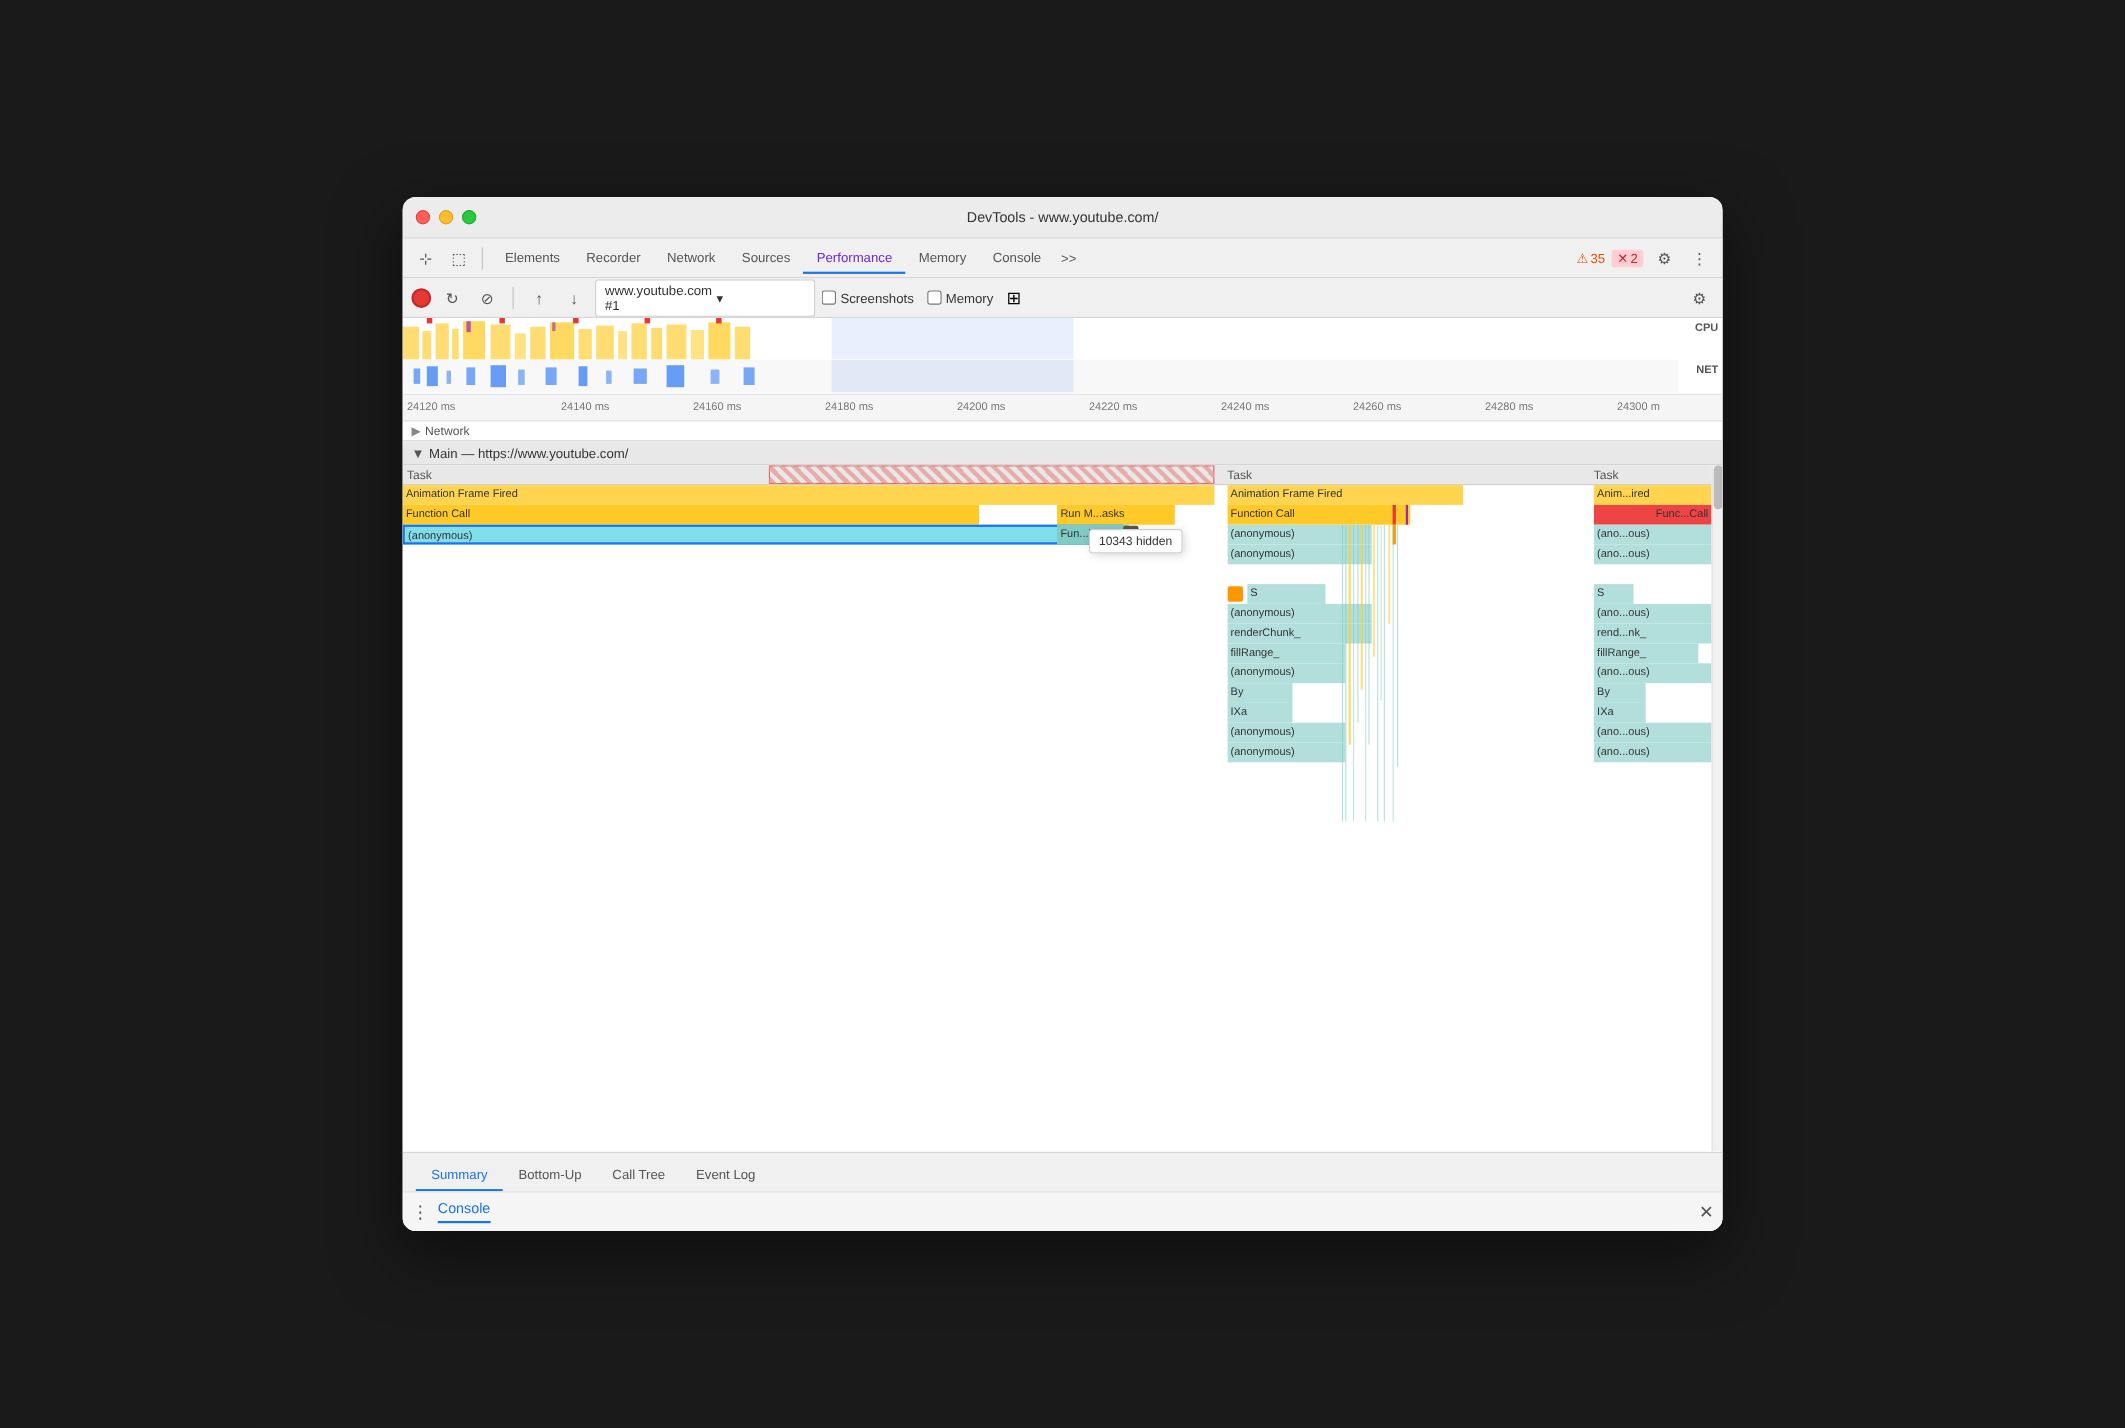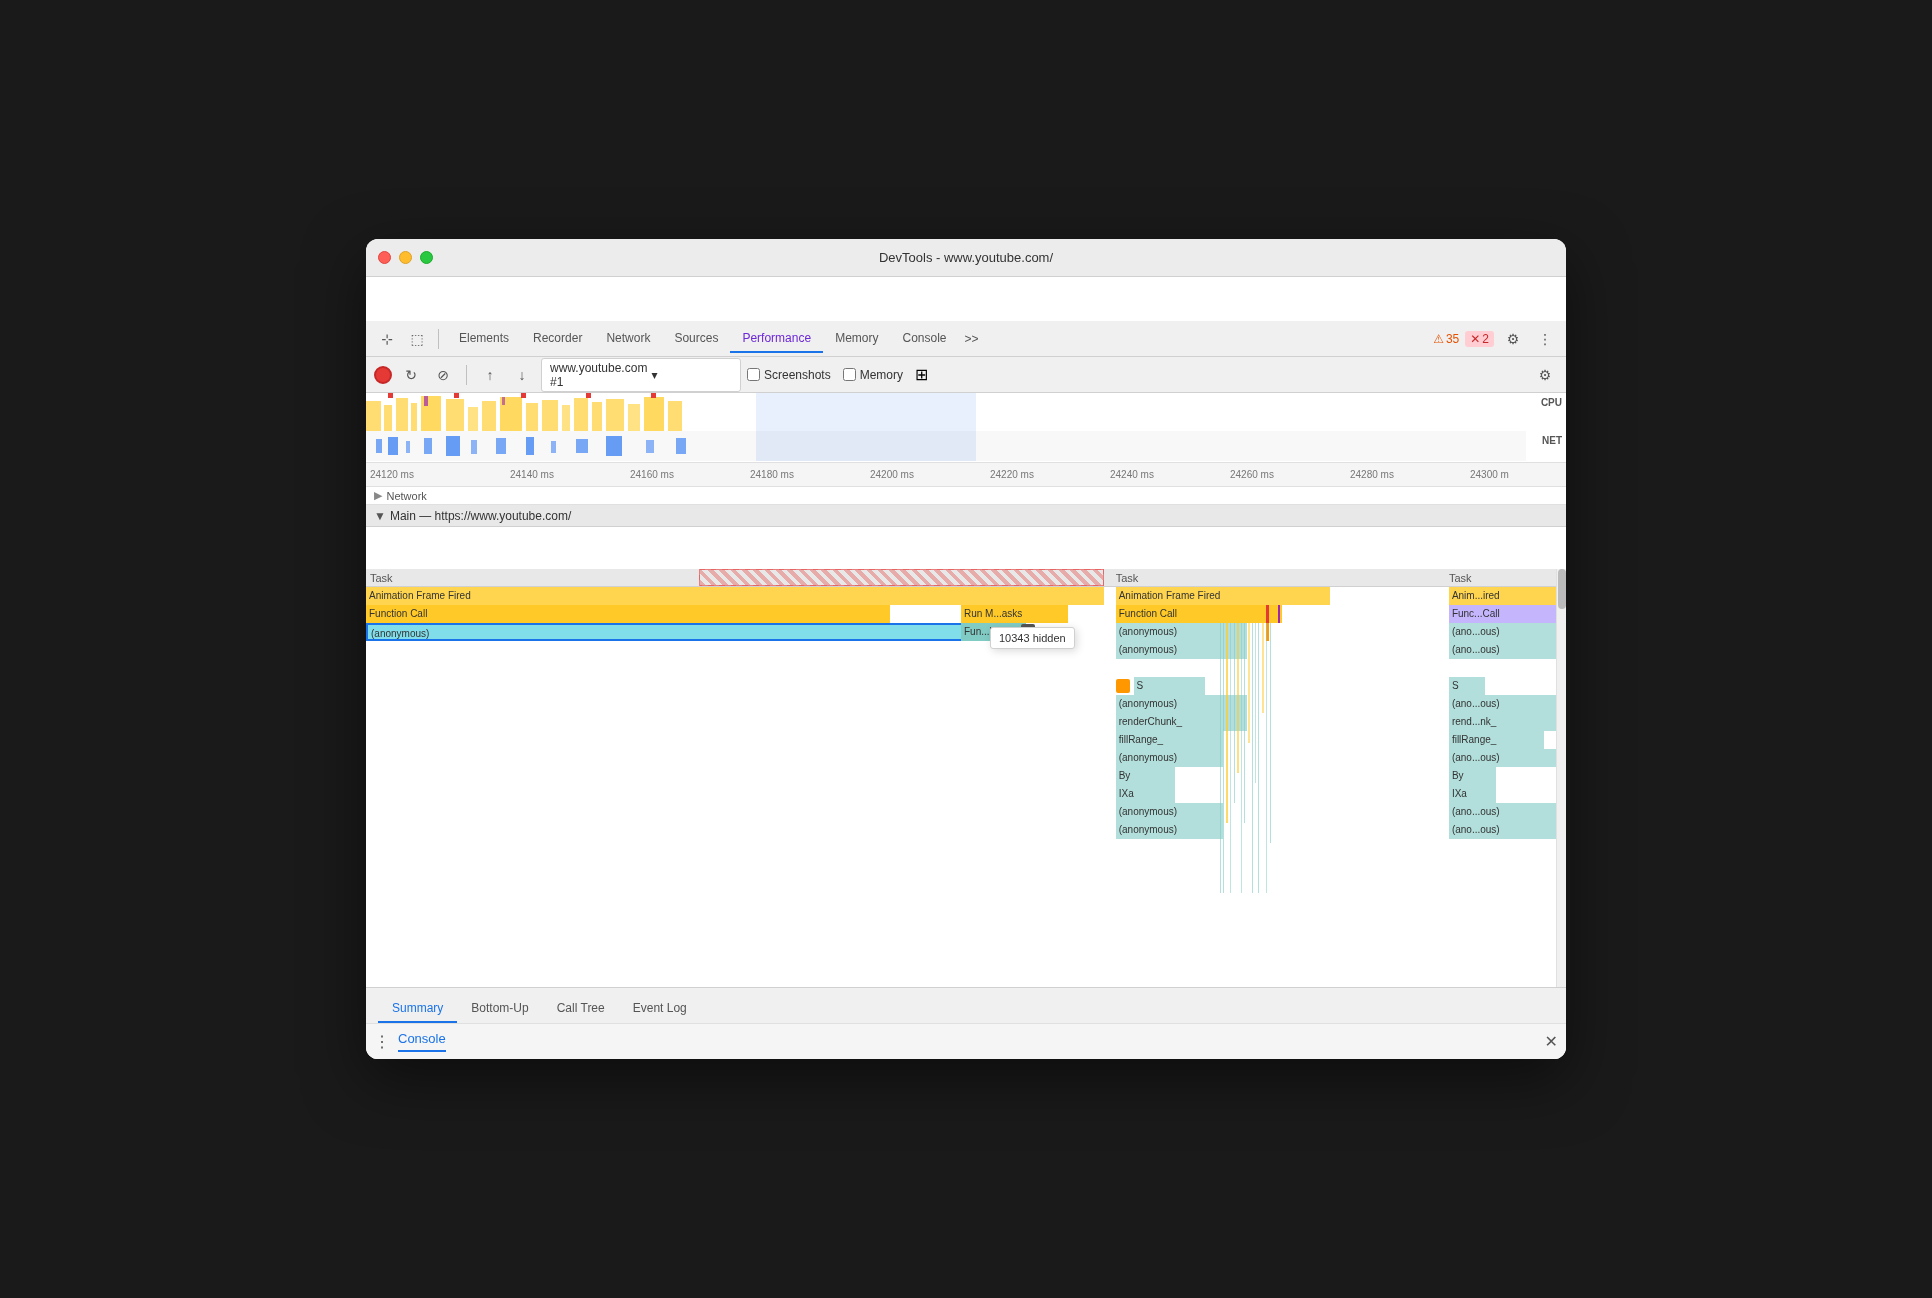--- a/index.html
+++ b/index.html
@@ -6,28 +6,27 @@
     body {
       background: #1a1a1a;
       display: flex;
       justify-content: center;
       align-items: center;
       min-height: 100vh;
       font-family: -apple-system, BlinkMacSystemFont, 'Segoe UI', sans-serif;
     }
     .window {
       width: 1200px;
-      height: 820px;
+      height: 940px;
       background: #ffffff;
       border-radius: 12px;
       overflow: hidden;
       box-shadow: 0 20px 60px rgba(0,0,0,0.5);
       display: flex;
       flex-direction: column;
-      gap: 44px;
     }
     
     .titlebar {
       height: 38px;
       background: #ececec;
       display: flex;
       align-items: center;
       padding: 0 12px;
       border-bottom: 1px solid #d0d0d0;
       flex-shrink: 0;
@@ -289,21 +288,20 @@
       padding: 0 8px;
       font-size: 12px;
       color: #333;
       flex-shrink: 0;
     }
     .main-header-arrow { margin-right: 4px; color: #555; }
     .flame-chart {
       flex: 1;
       position: relative;
       overflow: hidden;
-      margin-top: 42px;
     }
     .flame-block {
       position: absolute;
       height: 18px;
       line-height: 18px;
       font-size: 10px;
       overflow: hidden;
       white-space: nowrap;
       text-overflow: ellipsis;
       padding: 0 3px;
@@ -558,21 +556,21 @@
         <div style="position: absolute; top: 18px; left: 0; right: 10px; height: 18px;">
           <div class="flame-block" style="background: #ffd54f; left: 0; width: 62%; color: #333;">Animation Frame Fired</div>
           <div class="flame-block" style="background: #ffd54f; left: 63%; width: 18%; color: #333;">Animation Frame Fired</div>
           <div class="flame-block" style="background: #ffd54f; left: 91%; width: 9%; color: #333;">Anim...ired</div>
         </div>
 
         <div style="position: absolute; top: 36px; left: 0; right: 10px; height: 18px;">
           <div class="flame-block" style="background: #ffca28; left: 0; width: 44%; color: #333;">Function Call</div>
           <div class="flame-block" style="background: #ffca28; left: 50%; width: 9%; color: #333;">Run M...asks</div>
           <div class="flame-block" style="background: #ffca28; left: 63%; width: 14%; color: #333;">Function Call</div>
-          <div class="flame-block" style="background: #c4b5fd; left: 91%; width: 9%; color: #333;">Func...Call</div>
+          <div class="flame-block" style="background: #ef4444; left: 91%; width: 9%; color: #333; text-align: right;">Func...Call</div>
         </div>
 
         <div style="position: absolute; top: 54px; left: 0; right: 10px; height: 18px;">
           <div class="flame-block" style="background: #80deea; left: 0; width: 55%; color: #333; border: 2px solid #1a73e8;">(anonymous)</div>
           <div class="flame-block" style="background: #80cbc4; left: 50%; width: 5.5%; color: #333;">Fun...ll</div>
 
           <div style="position: absolute; left: 55%; top: 1px; width: 14px; height: 16px; background: #555; border-radius: 2px; display: flex; align-items: center; justify-content: center; cursor: pointer;">
             <span style="color: white; font-size: 9px;">▼</span>
           </div>
           <div class="flame-block" style="background: #b2dfdb; left: 63%; width: 11%; color: #333;">(anonymous)</div>

